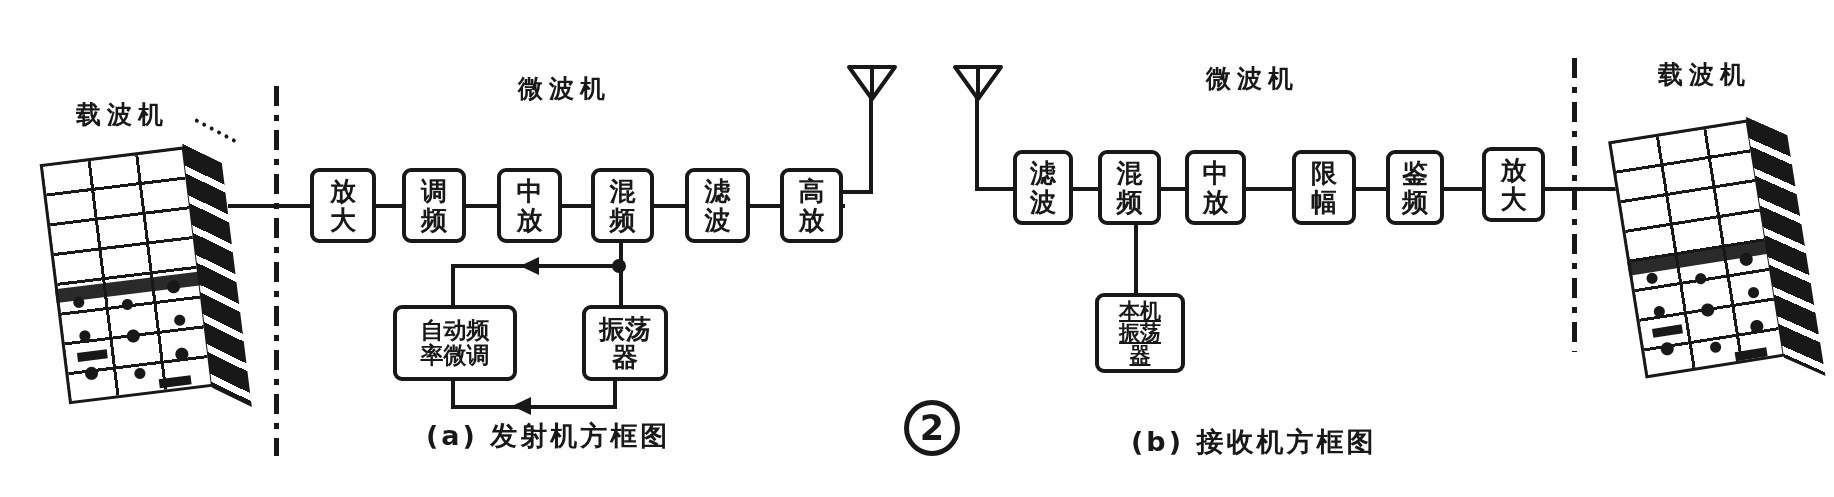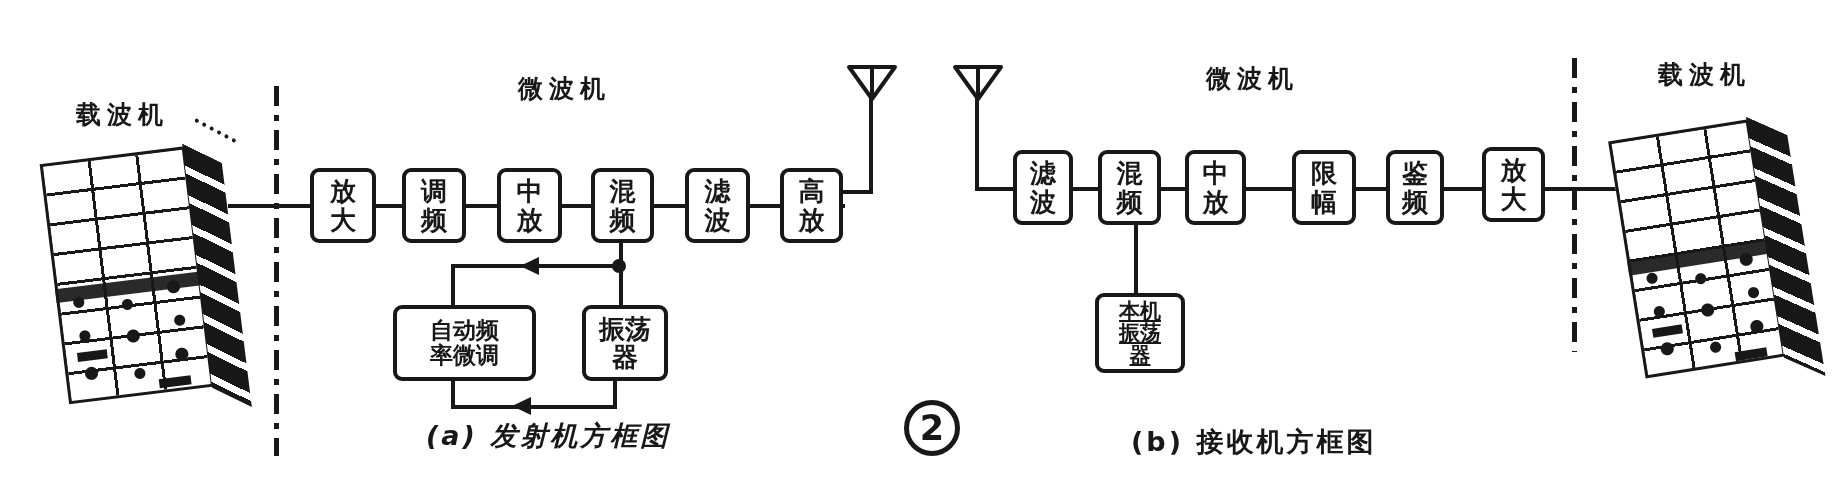--- a/index.html
+++ b/index.html
@@ -144,35 +144,35 @@
     <polygon points="3,3 49,3 26,35" fill="#ffffff" stroke="#181818" stroke-width="4" stroke-linejoin="round"></polygon>
     <line x1="26" y1="3" x2="26" y2="35" stroke="#181818" stroke-width="4"></line>
   </svg>
 
   <div class="vline" style="left:619px;top:242px;height:66px;"></div>
   <div class="hline" style="left:451px;top:264px;width:172px;"></div>
   <div class="dot" style="left:612px;top:259px;"></div>
   <div class="arrow-left" style="left:520px;top:257px;"></div>
   <div class="vline" style="left:451px;top:264px;height:44px;"></div>
 
-  <div class="blk small" style="left:393px;top:305px;width:143px;height:76px;text-align:center;">
+  <div class="blk small" style="left:393px;top:305px;width:124px;height:76px;text-align:center;">
     <span>自动频
 率微调</span>
   </div>
   <div class="blk" style="left:582px;top:305px;width:86px;height:76px;">
     <span>振荡
 器</span>
   </div>
 
   <div class="vline" style="left:451px;top:379px;height:30px;"></div>
   <div class="vline" style="left:613px;top:379px;height:30px;"></div>
   <div class="hline" style="left:451px;top:405px;width:166px;"></div>
   <div class="arrow-left" style="left:512px;top:397px;"></div>
 
-  <div class="caption" style="left:426px;top:418px;font-style:italic;">(a) 发射机方框图</div>
+  <div class="caption" style="left:426px;top:418px;">(a) 发射机方框图</div>
 
   <div class="fig-circle" style="left:904px;top:400px;">
     <span>2</span>
   </div>
 
   <svg class="antenna" style="left:952px;top:64px;" width="52" height="38">
     <polygon points="3,3 49,3 26,35" fill="#ffffff" stroke="#181818" stroke-width="4" stroke-linejoin="round"></polygon>
     <line x1="26" y1="3" x2="26" y2="35" stroke="#181818" stroke-width="4"></line>
   </svg>
   <div class="vline" style="left:975px;top:98px;height:93px;"></div>

